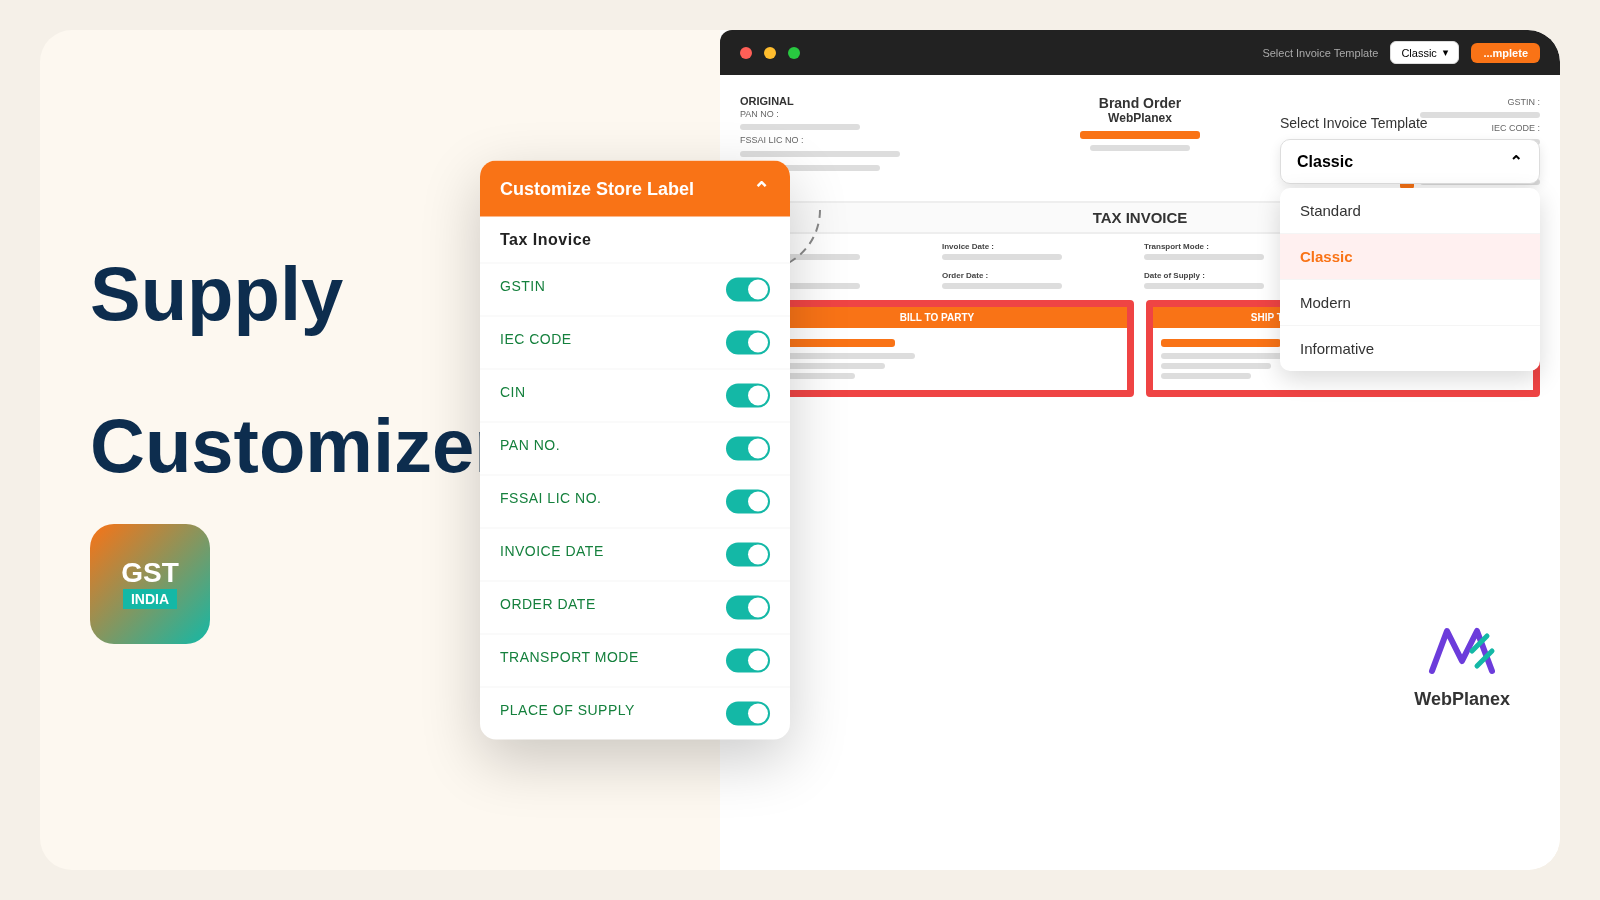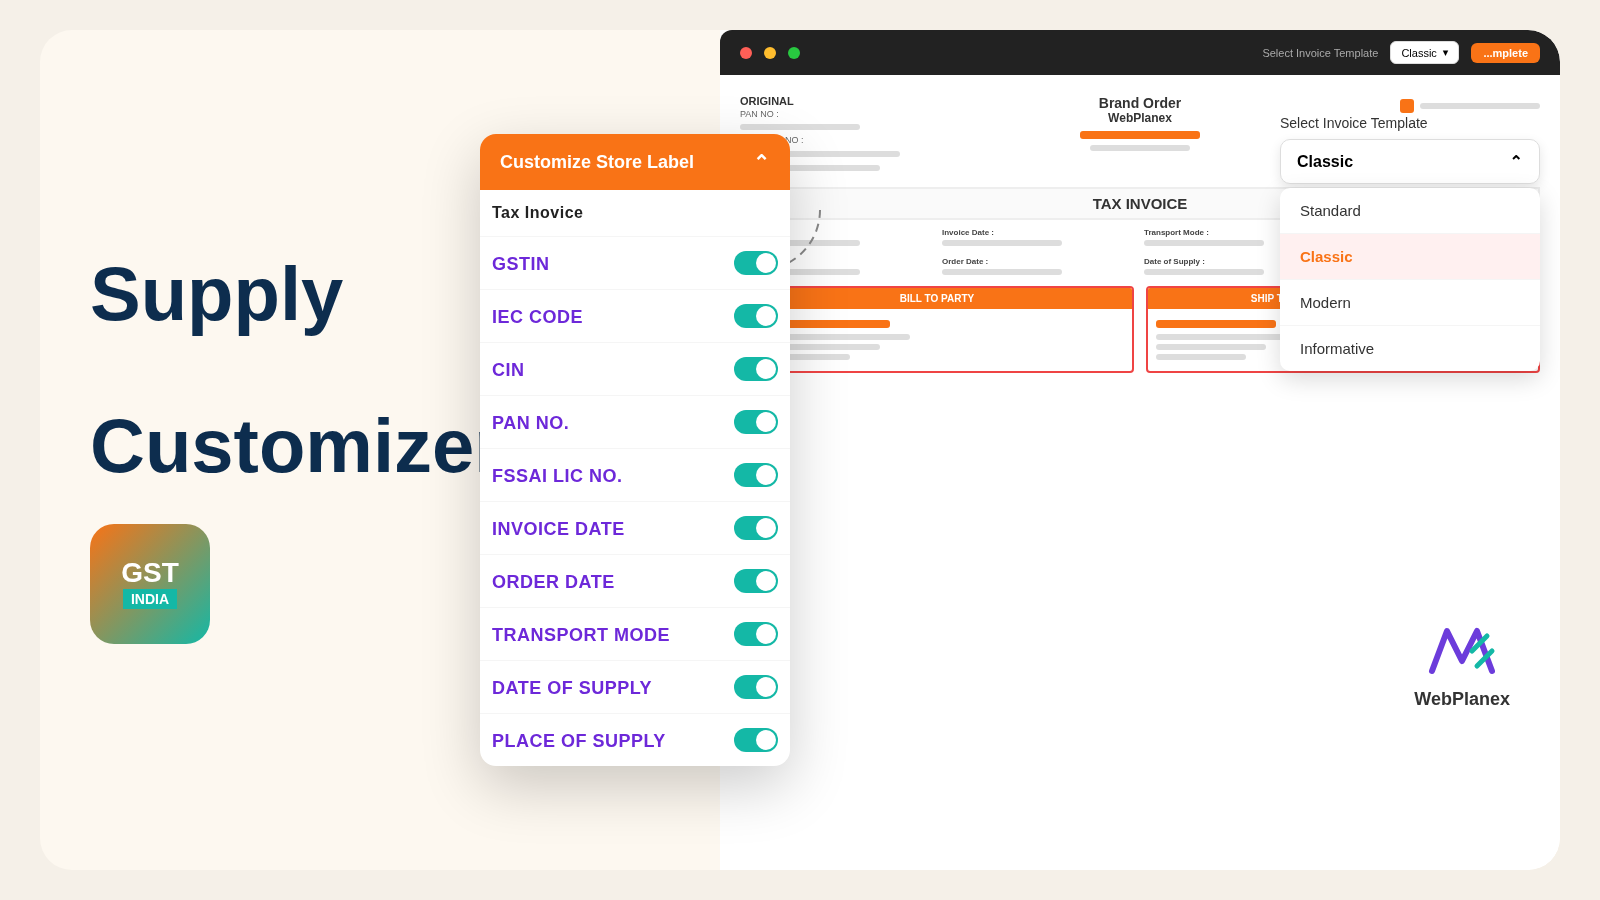--- a/index.html
+++ b/index.html
@@ -104,34 +104,34 @@
       font-weight: 600;
     }
 
     .customize-header .chevron-up {
       font-size: 20px;
       color: white;
     }
 
     .customize-item {
       display: flex;
-      align-items: flex-end;
+      align-items: flex-start;
       justify-content: space-between;
-      padding: 14px 12px;
+      padding: 14px 20px;
       border-bottom: 1px solid #f5f5f5;
     }
 
     .customize-item:last-child {
       border-bottom: none;
     }
 
     .item-label {
-      font-size: 18px;
-      font-weight: 700;
-      color: #6d28d9;
+      font-size: 14px;
+      font-weight: 400;
+      color: #15803d;
       letter-spacing: 0.5px;
     }
 
     .item-label.large {
       font-size: 16px;
       font-weight: 700;
       color: #222;
     }
 
     
@@ -329,21 +329,21 @@
     }
 
     .party-section {
       display: grid;
       grid-template-columns: 1fr 1fr;
       gap: 12px;
       margin-top: 8px;
     }
 
     .party-box {
-      border: 2px solid #ef4444;
+      border: 7px solid #ef4444;
       border-radius: 4px;
       overflow: hidden;
     }
 
     .party-box-header {
       background: #f97316;
       color: white;
       text-align: center;
       font-size: 10px;
       font-weight: 700;
@@ -493,24 +493,20 @@
         <div class="customize-item">
           <span class="item-label">ORDER DATE</span>
           <div class="toggle"></div>
         </div>
 
         <div class="customize-item">
           <span class="item-label">TRANSPORT MODE</span>
           <div class="toggle"></div>
         </div>
 
-        <div class="customize-item">
-          <span class="item-label">DATE OF SUPPLY</span>
-          <div class="toggle"></div>
-        </div>
 
         <div class="customize-item">
           <span class="item-label">PLACE OF SUPPLY</span>
           <div class="toggle"></div>
         </div>
       </div>
     </div>
 
     <div class="bg-panel">
 
@@ -549,20 +545,34 @@
           </div>
 
           <div style="text-align:center;">
             <div class="invoice-brand">Brand Order</div>
             <div class="invoice-brand-sub">WebPlanex</div>
             <div class="placeholder-line orange" style="margin: 6px auto; width: 120px;"></div>
             <div class="placeholder-line" style="margin: 3px auto; width: 100px;"></div>
           </div>
 
           <div>
+            <div class="invoice-gstin">
+              <div>
+                <span>GSTIN :</span>
+                <div class="placeholder-line medium" style="margin-left: auto;"></div>
+              </div>
+              <div>
+                <span>IEC CODE :</span>
+                <div class="placeholder-line long" style="margin-left: auto;"></div>
+              </div>
+              <div>
+                <span>CIN :</span>
+                <div class="placeholder-line short" style="margin-left: auto;"></div>
+              </div>
+            </div>
             <div class="contact-row" style="justify-content:flex-end;">
               <div class="contact-icon phone"></div>
               <div class="placeholder-line medium"></div>
             </div>
           </div>
         </div>
 
         <div class="tax-invoice-header">TAX INVOICE</div>
 
         <div class="invoice-fields-grid">

